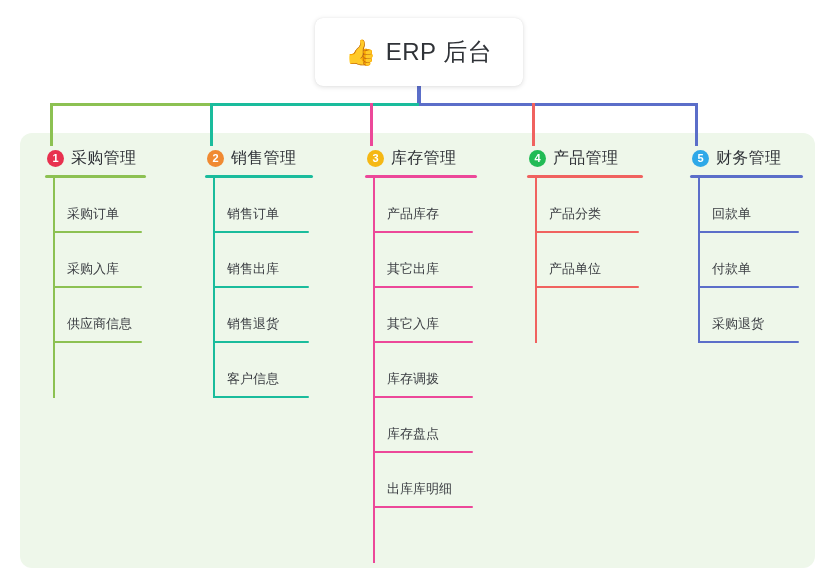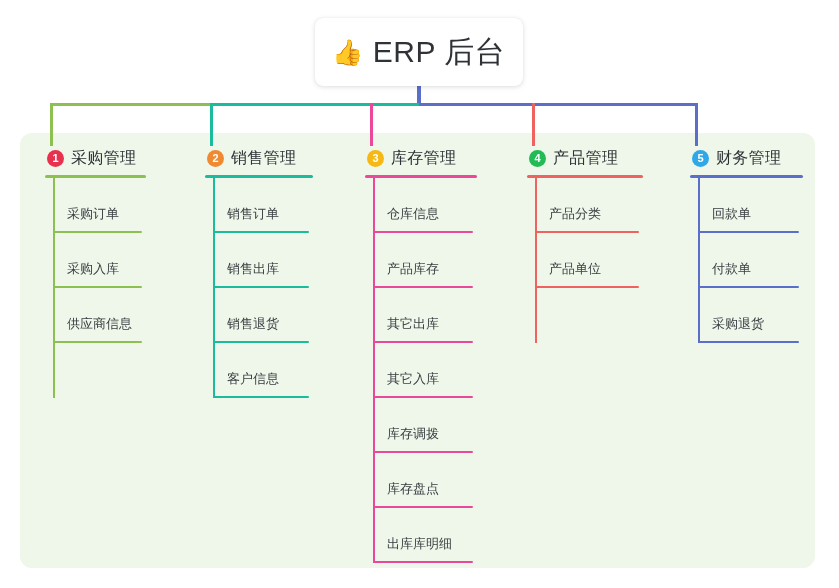--- a/index.html
+++ b/index.html
@@ -32,21 +32,21 @@
     justify-content: center;
     gap: 9px;
     box-sizing: border-box;
   }
   #root-card .thumb {
     font-size: 25px;
     line-height: 1;
     display: inline-block;
   }
   #root-card .root-title {
-    font-size: 30px;
+    font-size: 24px;
     letter-spacing: 0.5px;
     color: #2f3237;
     white-space: nowrap;
   }
 
   
   .conn {
     position: absolute;
   }
 
@@ -203,24 +203,20 @@
     </div>
     <div class="branch" style="left: 365px; width: 112px;">
       <div class="branch-header">
         <span class="badge" style="background: rgb(245, 184, 20);">3</span>
         <span class="branch-title">库存管理</span>
       </div>
       <div class="branch-underline" style="background: rgb(236, 72, 153); width: 112px;"></div>
       <div class="items">
         <div class="spine" style="background: rgb(236, 72, 153); height: 385px;"></div>
         <div class="leaf">
-          <span class="leaf-label">仓库信息</span>
-          <div class="leaf-underline" style="background: rgb(236, 72, 153); width: 100px;"></div>
-        </div>
-        <div class="leaf">
           <span class="leaf-label">产品库存</span>
           <div class="leaf-underline" style="background: rgb(236, 72, 153); width: 100px;"></div>
         </div>
         <div class="leaf">
           <span class="leaf-label">其它出库</span>
           <div class="leaf-underline" style="background: rgb(236, 72, 153); width: 100px;"></div>
         </div>
         <div class="leaf">
           <span class="leaf-label">其它入库</span>
           <div class="leaf-underline" style="background: rgb(236, 72, 153); width: 100px;"></div>

